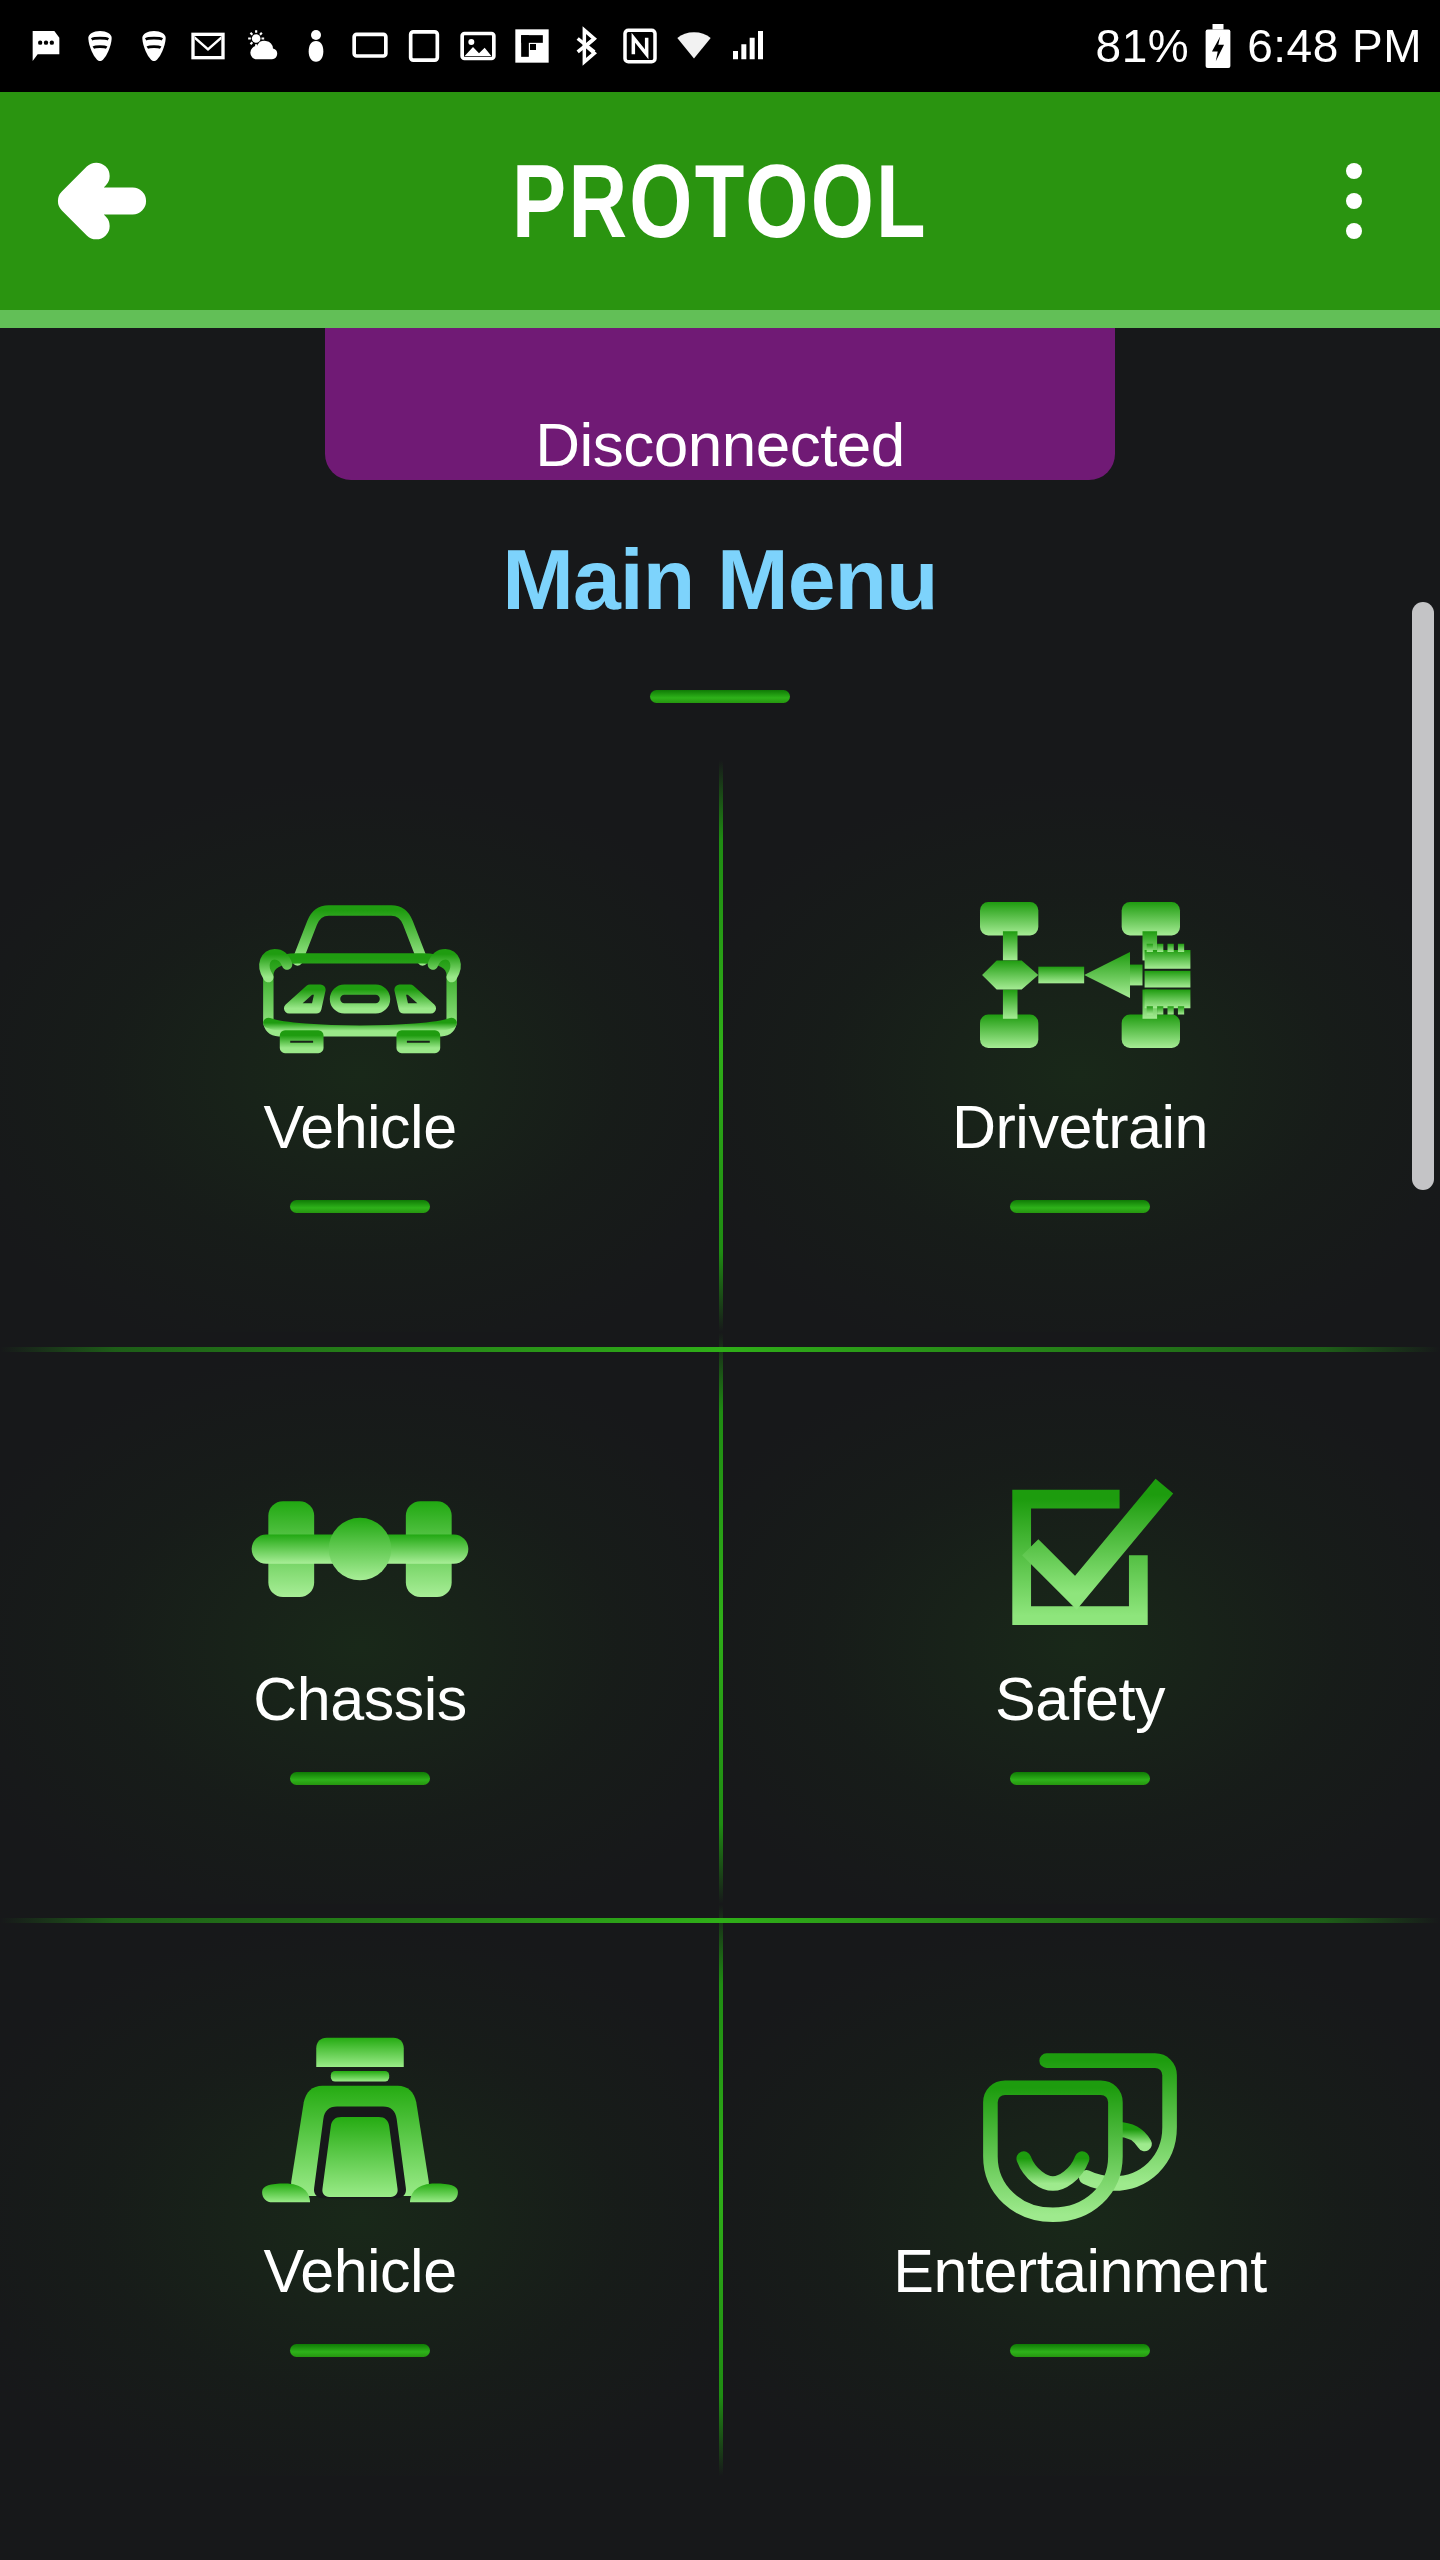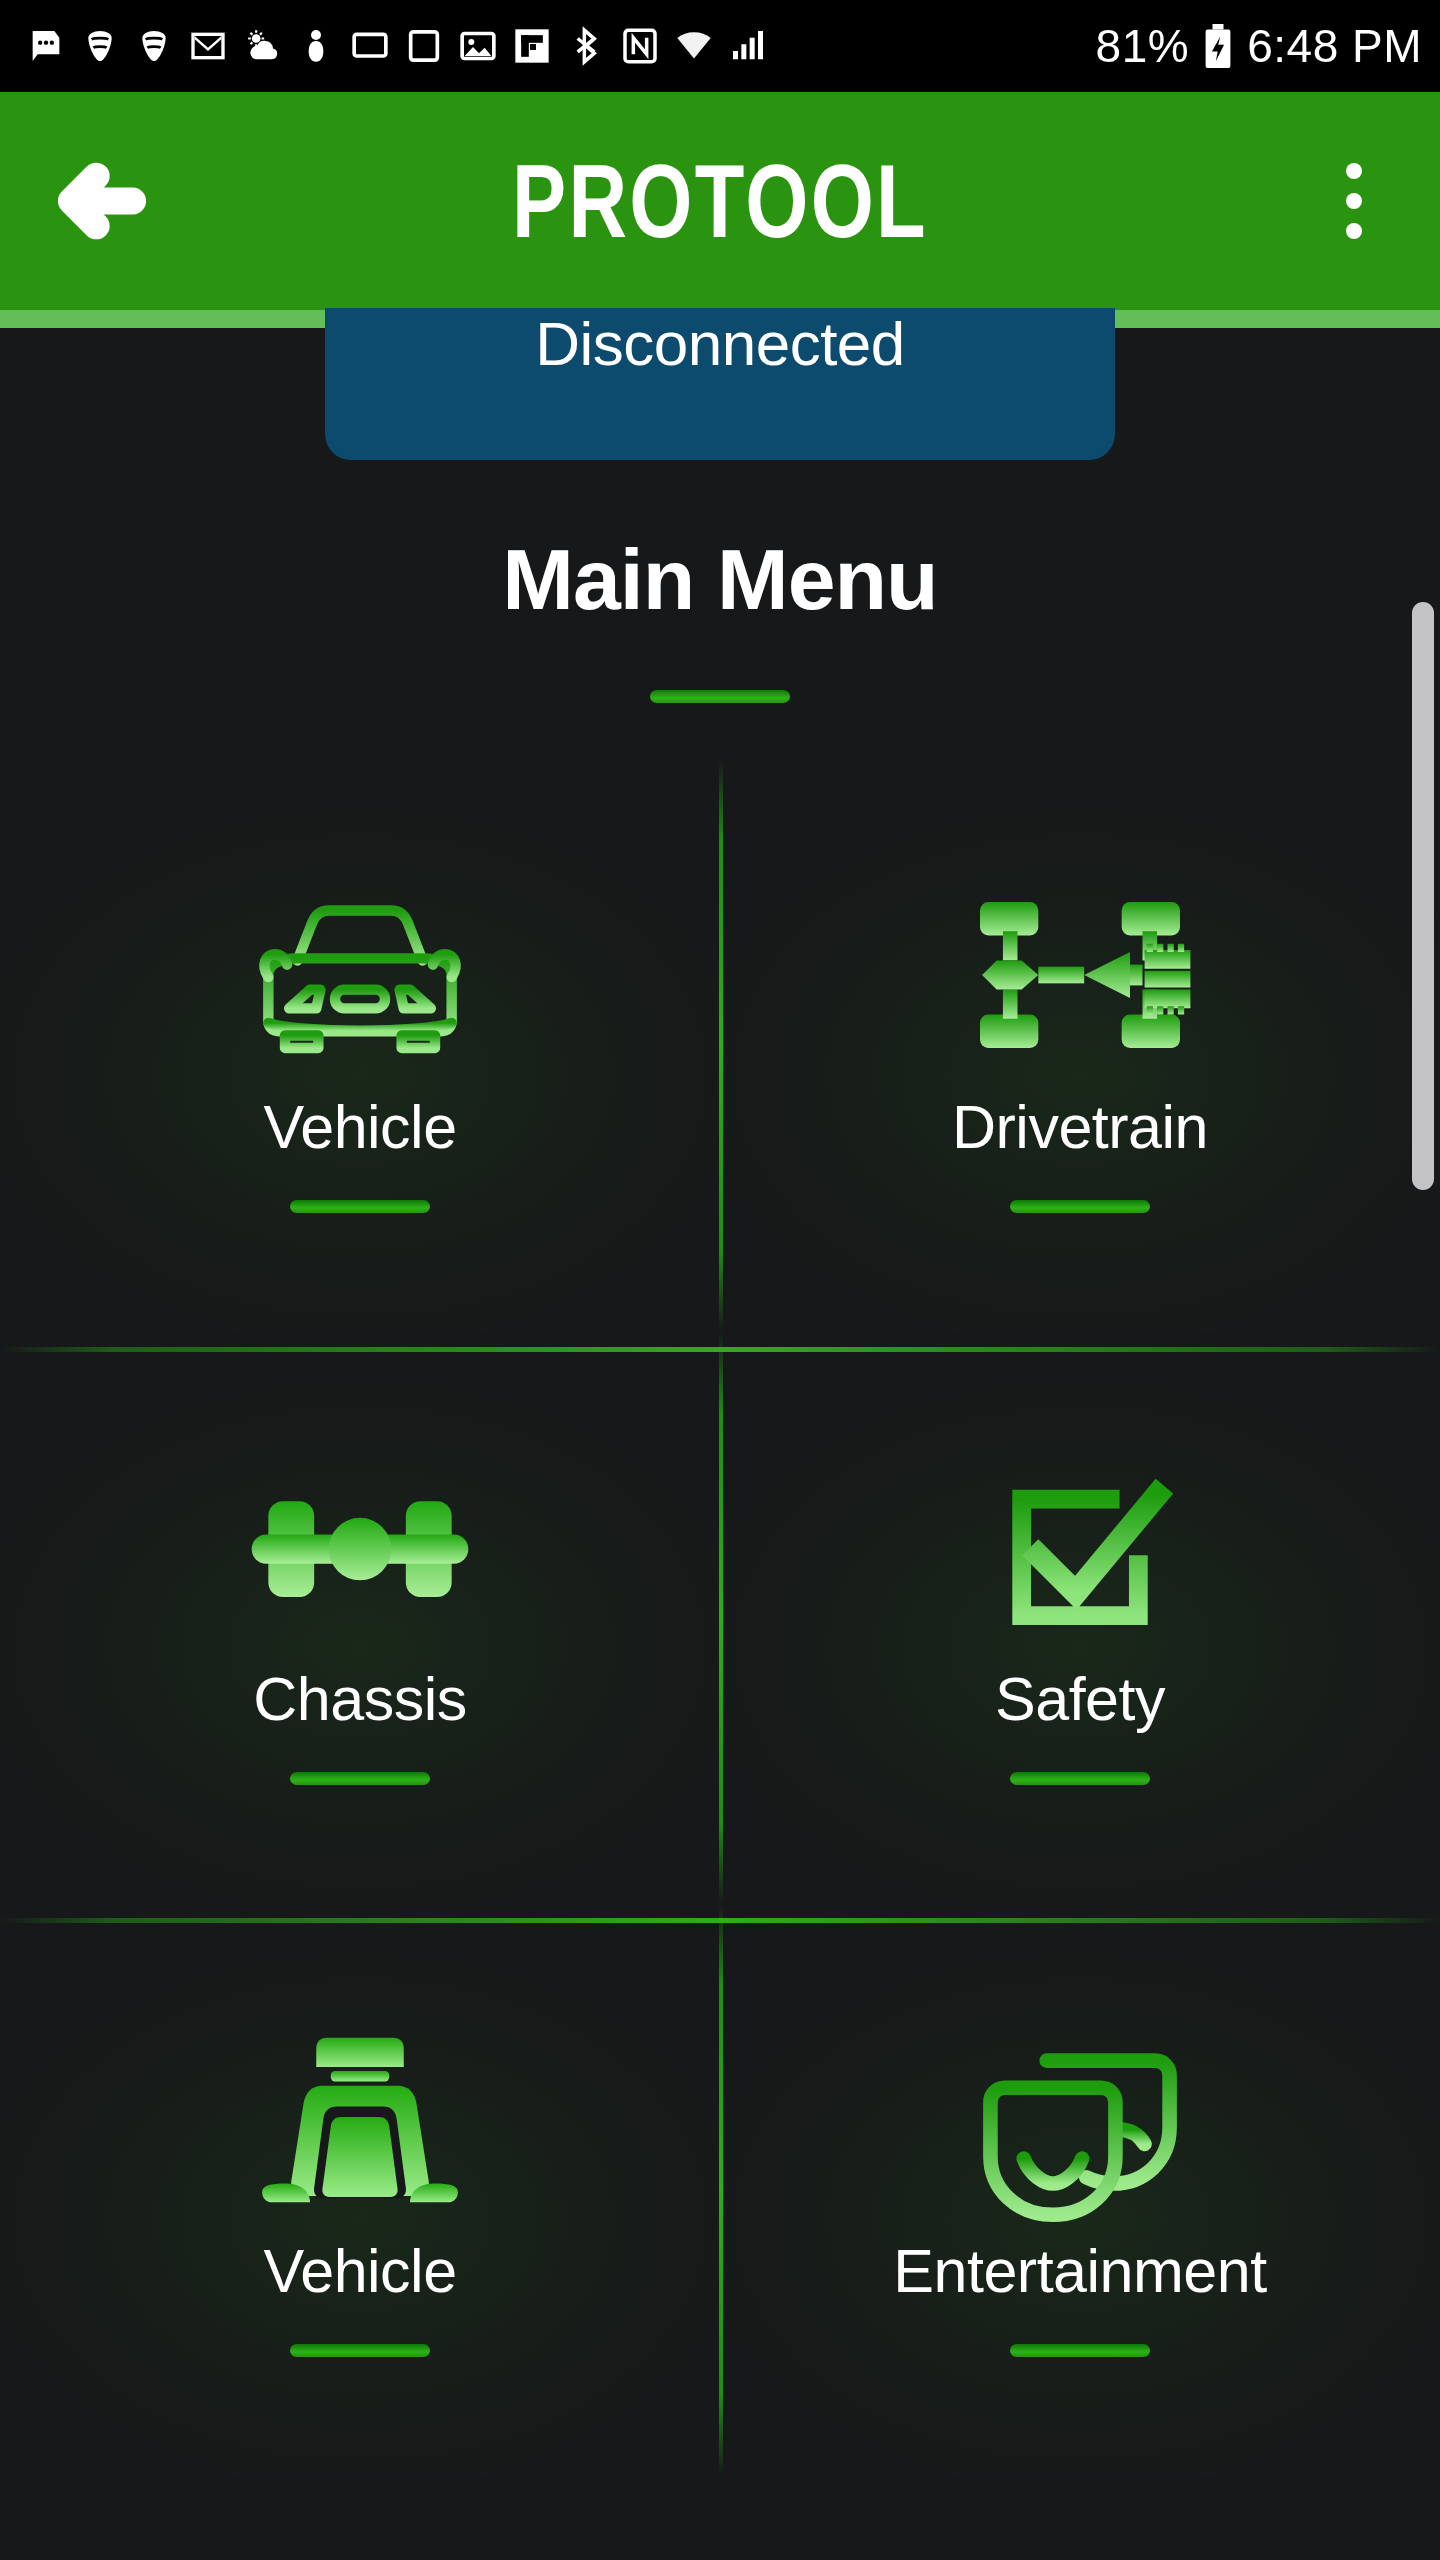--- a/index.html
+++ b/index.html
@@ -37,31 +37,31 @@
   }
   .back-arrow { width:92px; height:92px; position:relative; z-index:3; cursor:pointer; }
   .back-arrow svg { width:100%; height:100%; stroke:#fff; fill:none; stroke-width:7; }
   .kebab { margin-left:auto; width:60px; height:96px; position:relative; z-index:3;
            display:flex; flex-direction:column; align-items:center; justify-content:center; gap:14px; cursor:pointer; }
   .kebab i { display:block; width:16px; height:16px; border-radius:50%; background:#fff; }
   .appbar-underline { position:absolute; top:310px; left:0; width:1440px; height:18px; background:#62bf57; }
 
   
   .status-badge {
-    position:absolute; top:308px; left:50%; transform:translateX(-50%);
-    width:790px; height:152px; background:#0c4a6e;
+    position:absolute; top:328px; left:50%; transform:translateX(-50%);
+    width:790px; height:152px; background:#701a75;
     border-radius:0 0 26px 26px;
-    display:flex; align-items:flex-start; justify-content:center;
+    display:flex; align-items:flex-end; justify-content:center;
   }
   .status-badge span { color:#fff; font-size:62px; font-weight:500; letter-spacing:-0.5px; }
 
   
   .page-title {
     position:absolute; top:530px; left:0; width:1440px; text-align:center;
-    color:#ffffff; font-size:86px; font-weight:bold; letter-spacing:-1px;
+    color:#7dd3fc; font-size:86px; font-weight:bold; letter-spacing:-1px;
   }
   .title-underline {
     position:absolute; top:690px; left:50%; transform:translateX(-50%);
     width:140px; height:13px; border-radius:7px;
     background:linear-gradient(180deg,#0f7a05 0%,#2eb21a 60%,#26960f 100%);
   }
 
   
   .grid {
     position:absolute; top:760px; left:0; width:1440px; height:1800px;

